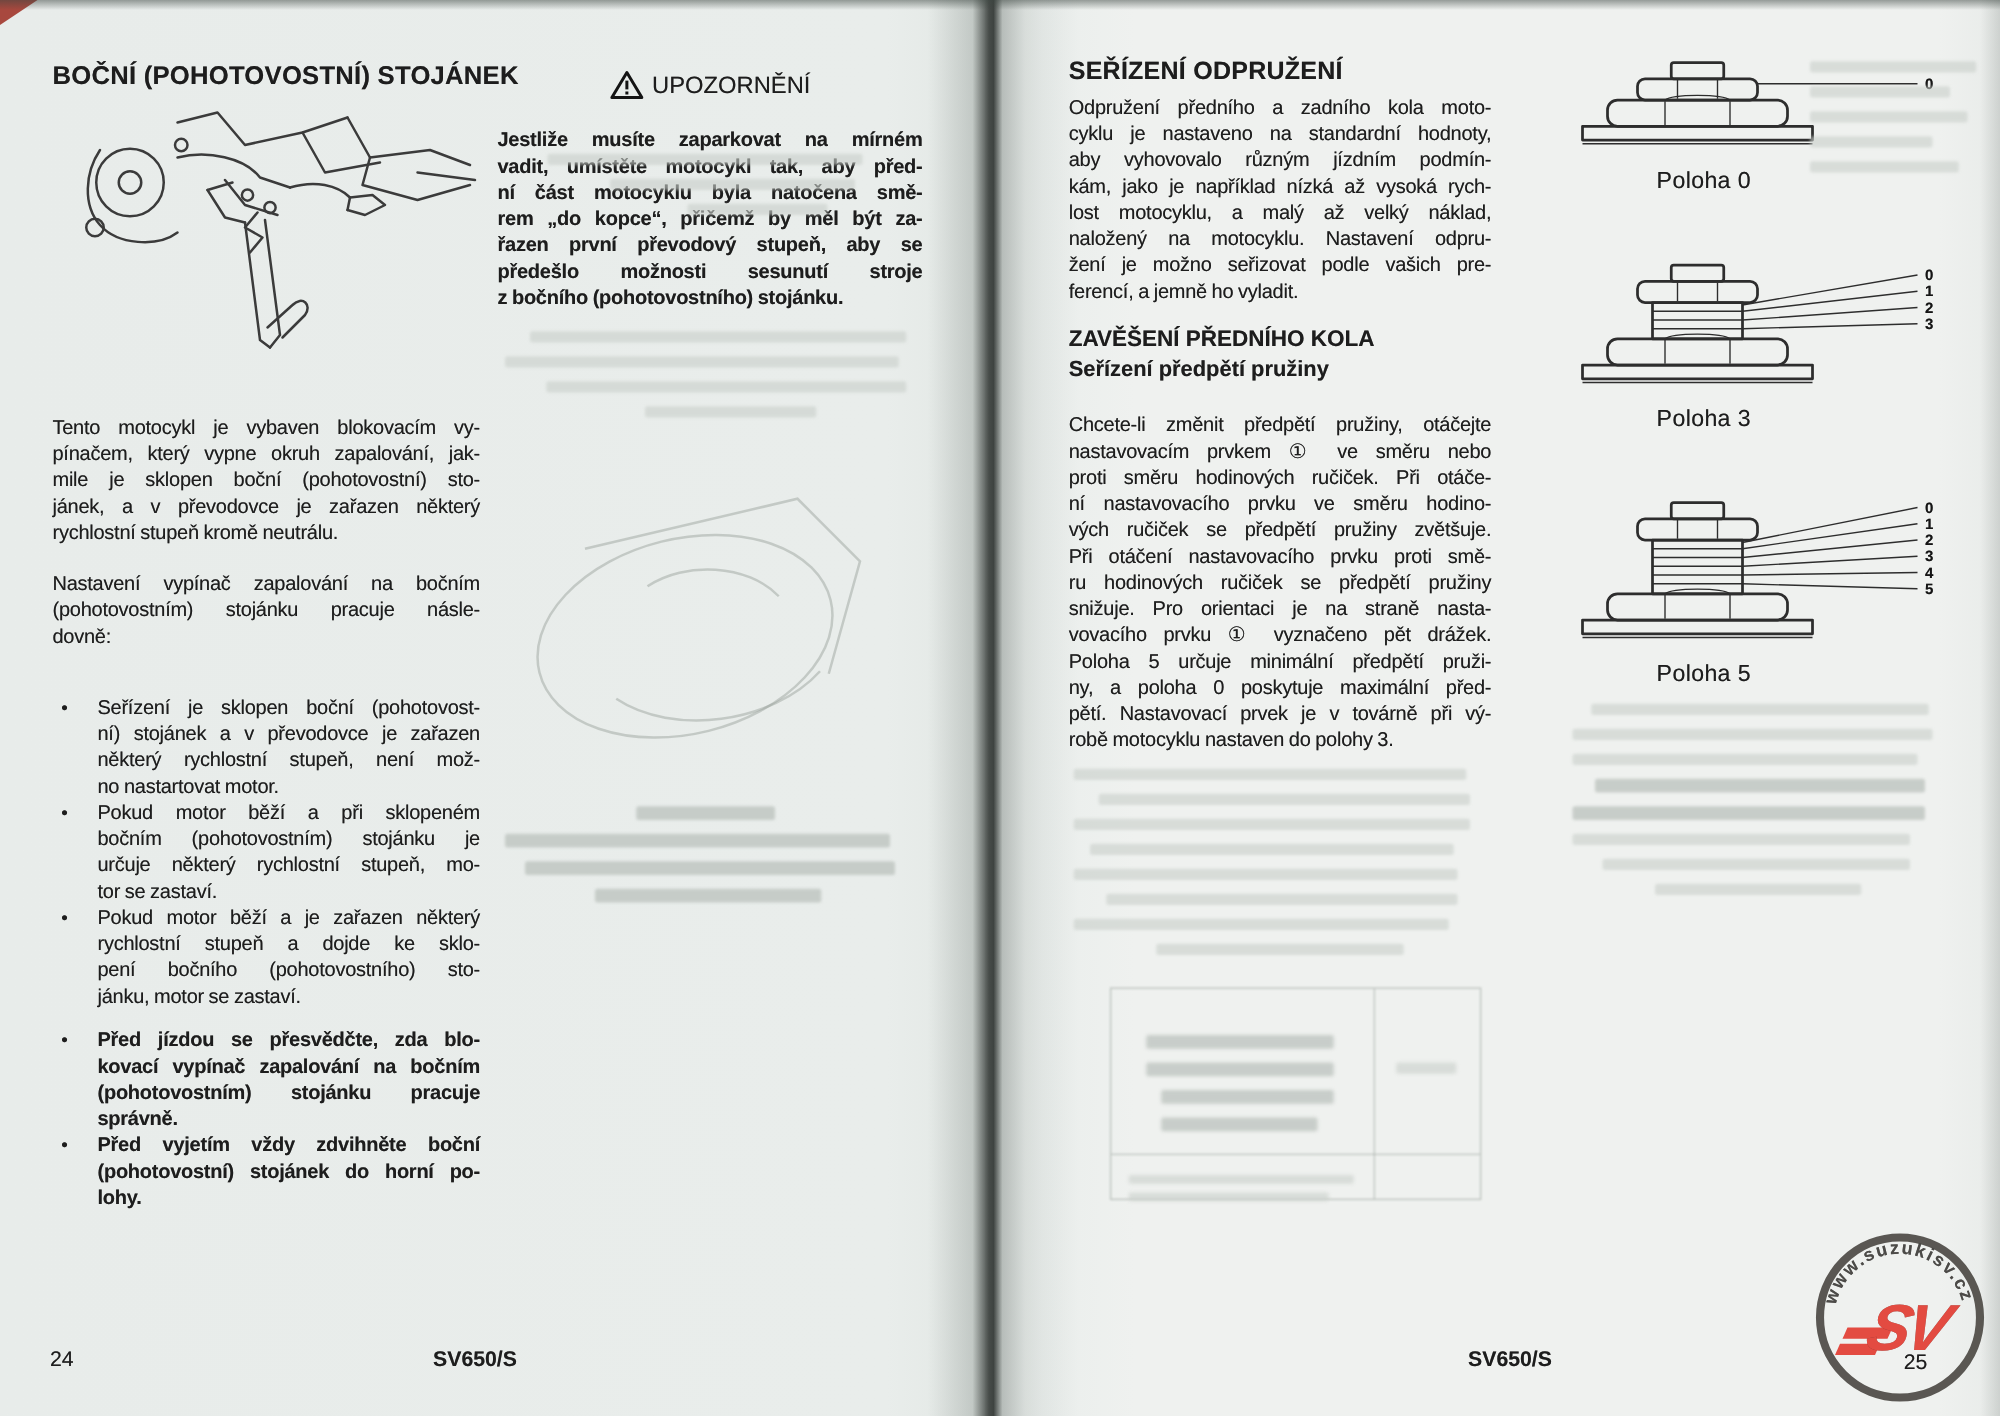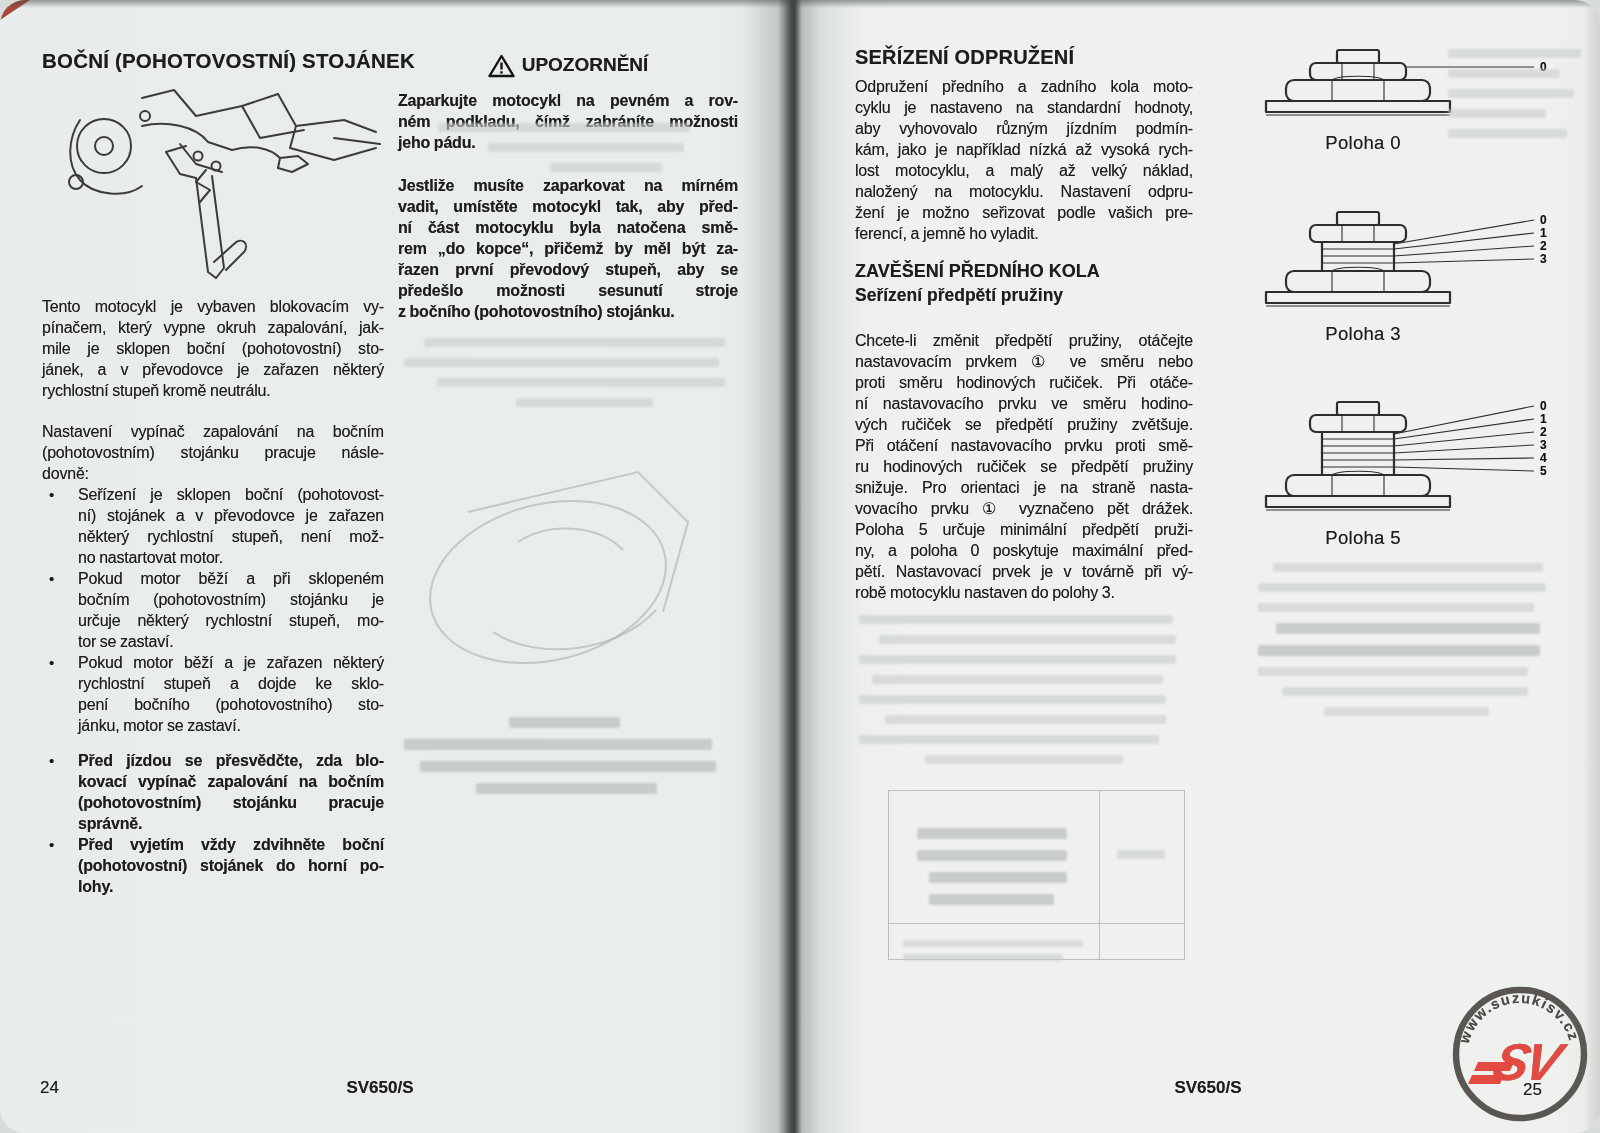--- a/index.html
+++ b/index.html
@@ -1,42 +1,42 @@
 <!DOCTYPE html>
 <html><head>
 <meta charset="utf-8">
 <style>
   html,body{margin:0;padding:0;background:#d8dcda;}
   .canvas{position:relative;width:1600px;height:1133px;overflow:hidden;
-    font-family:"Liberation Sans",sans-serif;color:#1d1d1d;background:#e9edeb;border-radius:25px;}
+    font-family:"Liberation Sans",sans-serif;color:#1d1d1d;background:#e9edeb;}
   .page{position:absolute;top:0;height:1133px;}
   .page-left{left:0;width:788px;background:linear-gradient(90deg,#e8ecea 0%,#e9edeb 90%,#e2e7e4 100%);}
   .page-right{left:788px;width:812px;background:linear-gradient(90deg,#d9dedb 0px,#eaeeec 45px,#eff1ef 120px,#eff1ef 94%,#e8ebe9 100%);}
   .gutter{position:absolute;left:742px;top:0;width:120px;height:1133px;pointer-events:none;
     background:linear-gradient(90deg,rgba(120,130,125,0) 0%,rgba(110,120,115,.28) 30%,rgba(45,50,47,.85) 41%,rgba(45,50,47,.9) 44%,rgba(110,118,114,.35) 50%,rgba(140,148,144,.15) 65%,rgba(140,148,144,0) 100%);}
   .top-edge{position:absolute;left:0;top:0;width:1600px;height:8px;
     background:linear-gradient(180deg,rgba(60,70,65,.5),rgba(60,70,65,0));}
   .corner-wedge{position:absolute;left:0;top:0;width:0;height:0;
     border-left:30px solid #9c2b20;border-bottom:20px solid transparent;opacity:.85;}
 
   .t{text-shadow:0 0 .5px rgba(25,25,25,.55);}
-  .para{--lh:21px;font-size:16px;letter-spacing:-.2px;word-spacing:-.5px;}
+  .para{--lh:21px;font-size:16px;letter-spacing:-.2px;word-spacing:-.5px;margin-top:36px;}
   .tline{line-height:var(--lh);height:var(--lh);text-align:justify;text-align-last:justify;overflow:visible;}
   .tline.last{text-align-last:left;}
   .bold .tline{font-weight:bold;}
   .bullet{position:relative;padding-left:36px;}
   .bullet .dot{position:absolute;left:7px;top:0;line-height:21px;font-size:15px;}
   .mt8{margin-top:8px;}.mt14{margin-top:14px;}.mt20{margin-top:20px;}.mt22{margin-top:22px;}.mt24{margin-top:24px;}
 
   .page-title{position:absolute;left:42px;top:49px;font-size:20.5px;font-weight:bold;letter-spacing:.2px;}
   .col{position:absolute;}
   .col-l1{left:42px;top:296px;width:342px;}
   .col-l2{left:398px;top:54px;width:340px;}
   .col-r1{left:67px;top:46px;width:338px;}
-  .warn-head{display:flex;justify-content:center;align-items:flex-start;gap:7px;font-weight:bold;font-size:19px;height:26px;}
+  .warn-head{display:flex;justify-content:center;align-items:flex-end;gap:7px;font-weight:normal;font-size:19px;height:26px;}
   .h-main{font-size:20px;font-weight:bold;letter-spacing:.2px;line-height:22px;}
   .h-sub1{font-size:18px;font-weight:bold;line-height:22px;margin-top:16px;}
   .h-sub2{font-size:17.5px;font-weight:bold;line-height:22px;margin-top:2px;}
 
   .illus{position:absolute;left:46px;top:86px;}
   .illus path,.illus circle,.illus line,.illus ellipse,.illus rect{fill:none;stroke:#3b3b3b;stroke-width:2;stroke-linecap:round;stroke-linejoin:round;}
 
   .footer-num{position:absolute;top:1078px;font-size:17px;}
   .footer-model{position:absolute;top:1078px;font-size:17px;font-weight:bold;text-align:center;width:160px;}
 
@@ -154,25 +154,20 @@
 
     <div class="col col-l2">
       <div class="warn-head">
         <svg width="27" height="24" viewBox="0 0 27 24">
           <polygon points="13.5,2 25.5,22 1.5,22" fill="none" stroke="#141414" stroke-width="2.4" stroke-linejoin="round"></polygon>
           <rect x="12.3" y="8.5" width="2.4" height="7" fill="#141414"></rect>
           <rect x="12.3" y="17.2" width="2.4" height="2.4" fill="#141414"></rect>
         </svg>
         <span>UPOZORNĚNÍ</span>
       </div>
-      <div class="para bold" style="margin-top:10px;">
-          <div class="tline">Zaparkujte motocykl na pevném a rov-</div>
-          <div class="tline">ném podkladu, čímž zabráníte možnosti</div>
-          <div class="tline last">jeho pádu.</div>
-        </div>
       <div class="para bold mt22">
           <div class="tline">Jestliže musíte zaparkovat na mírném</div>
           <div class="tline">vadit, umístěte motocykl tak, aby před-</div>
           <div class="tline">ní část motocyklu byla natočena smě-</div>
           <div class="tline">rem „do kopce“, přičemž by měl být za-</div>
           <div class="tline">řazen první převodový stupeň, aby se</div>
           <div class="tline">předešlo možnosti sesunutí stroje</div>
           <div class="tline last">z bočního (pohotovostního) stojánku.</div>
         </div>
 

